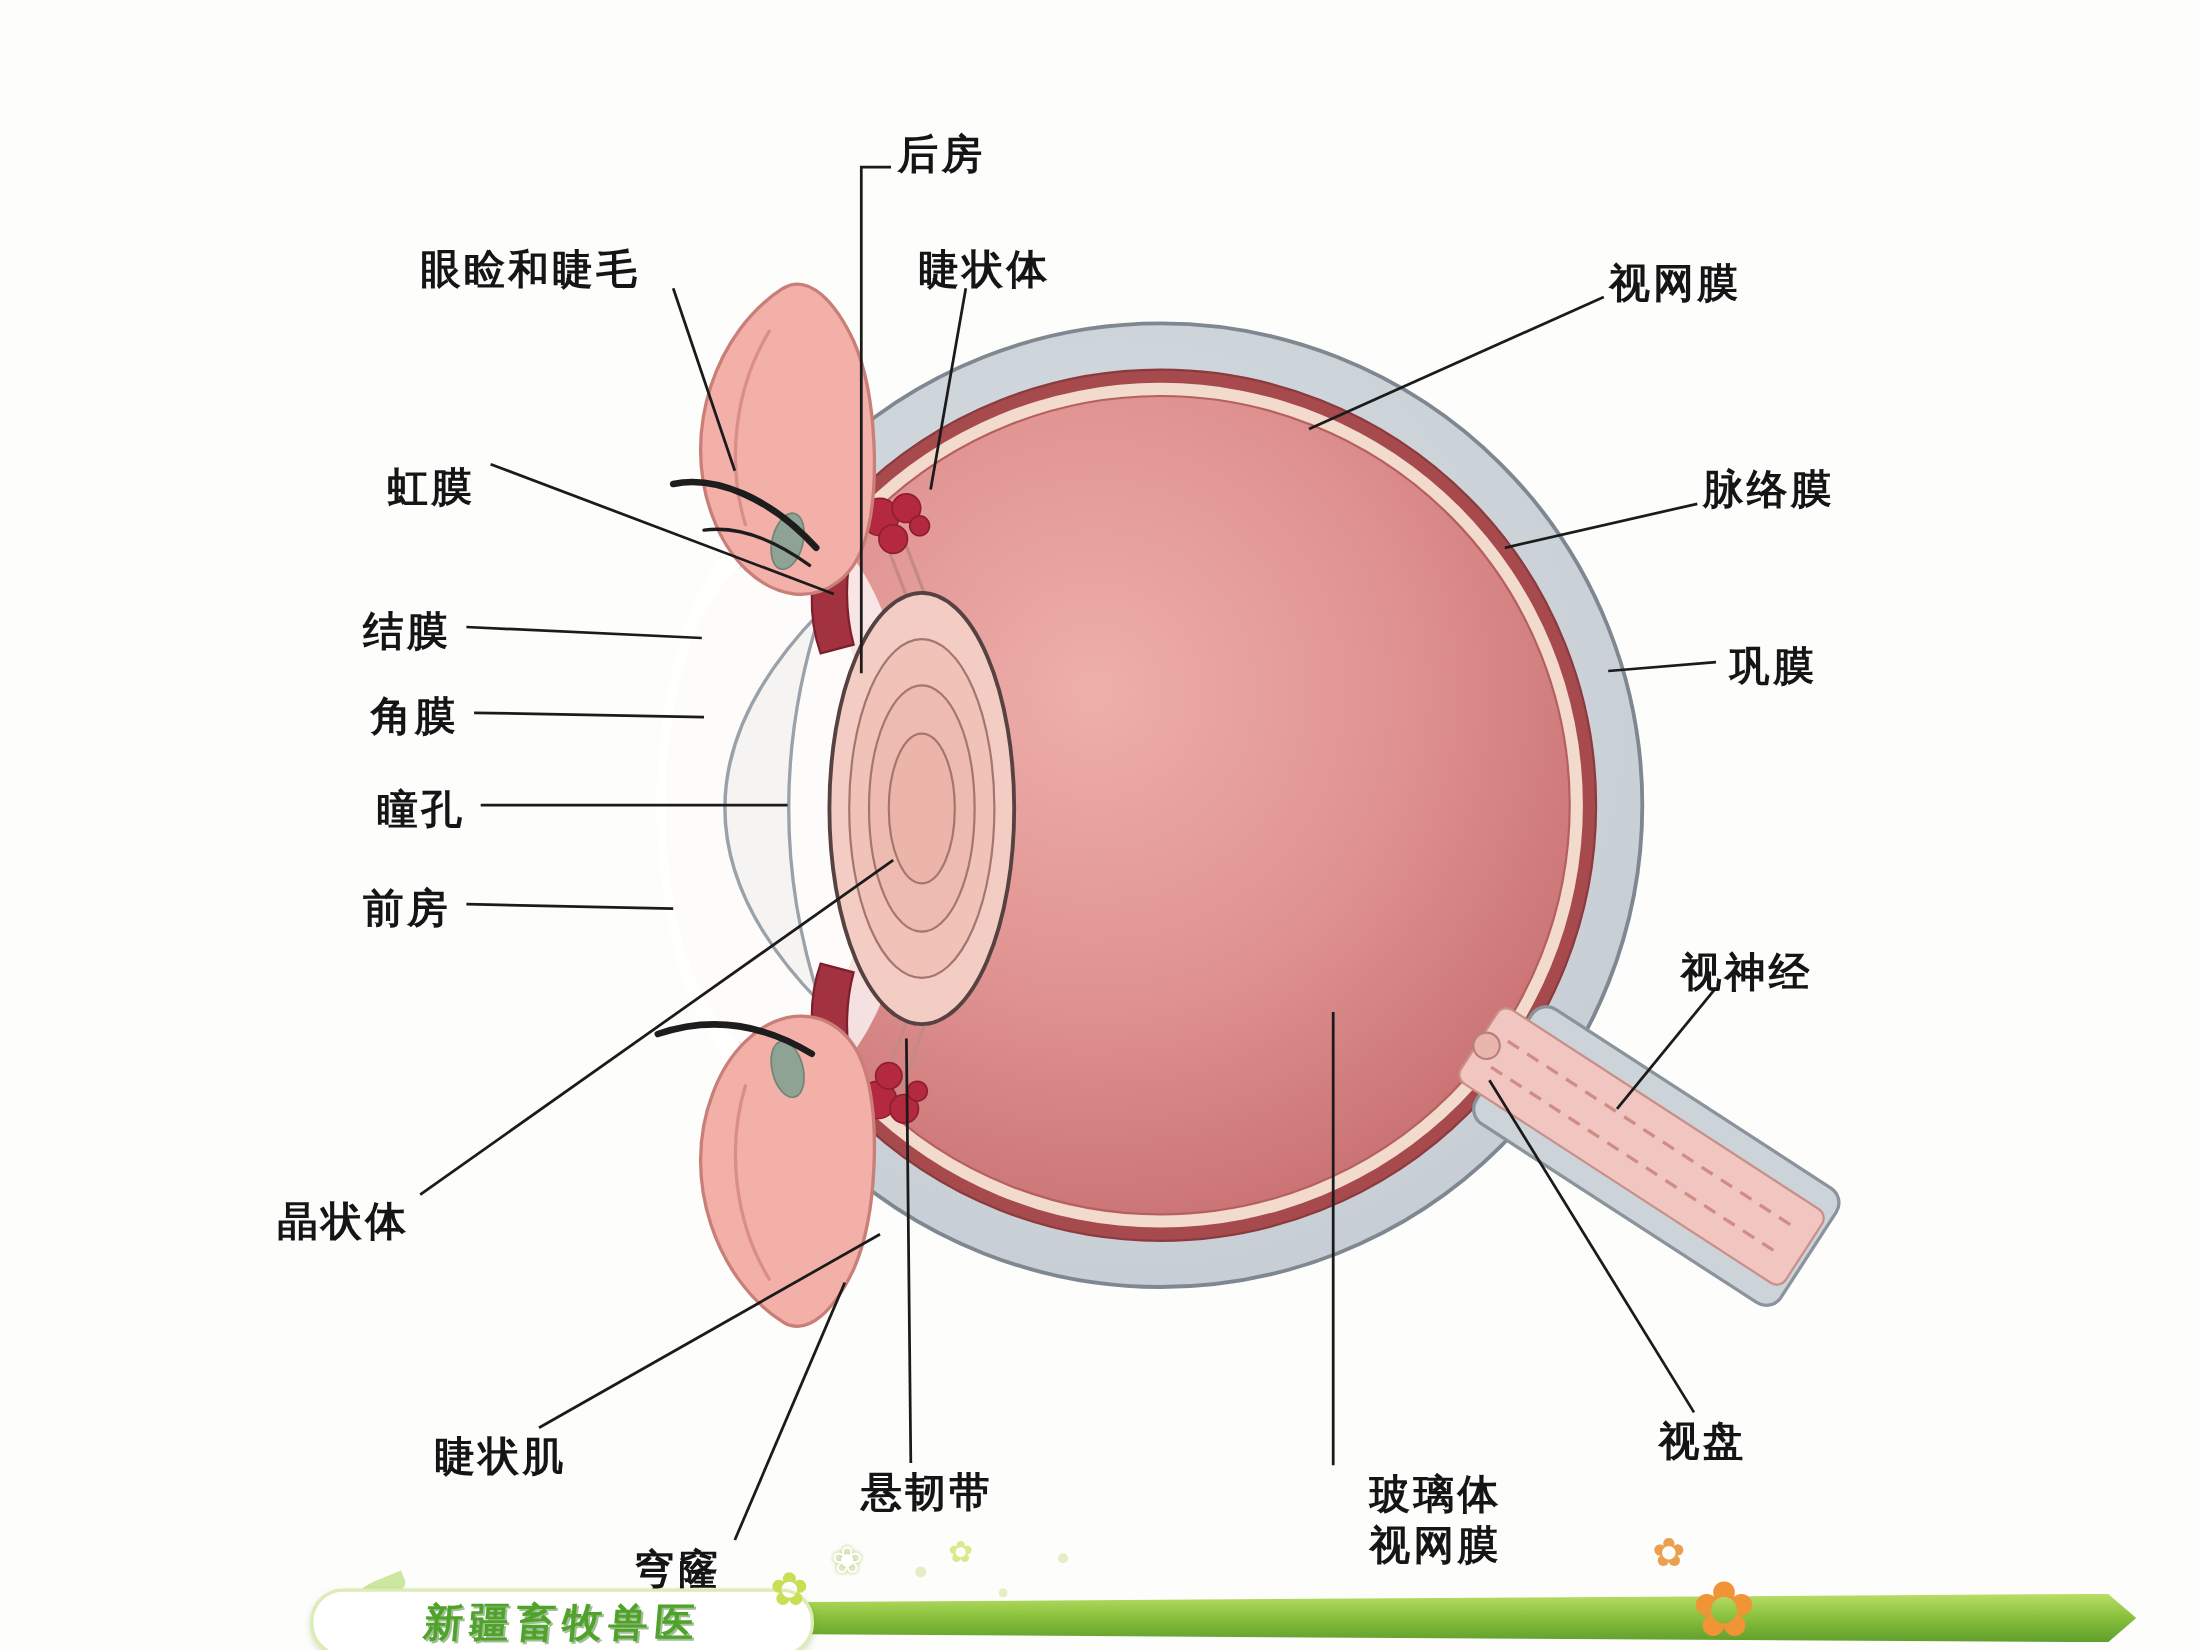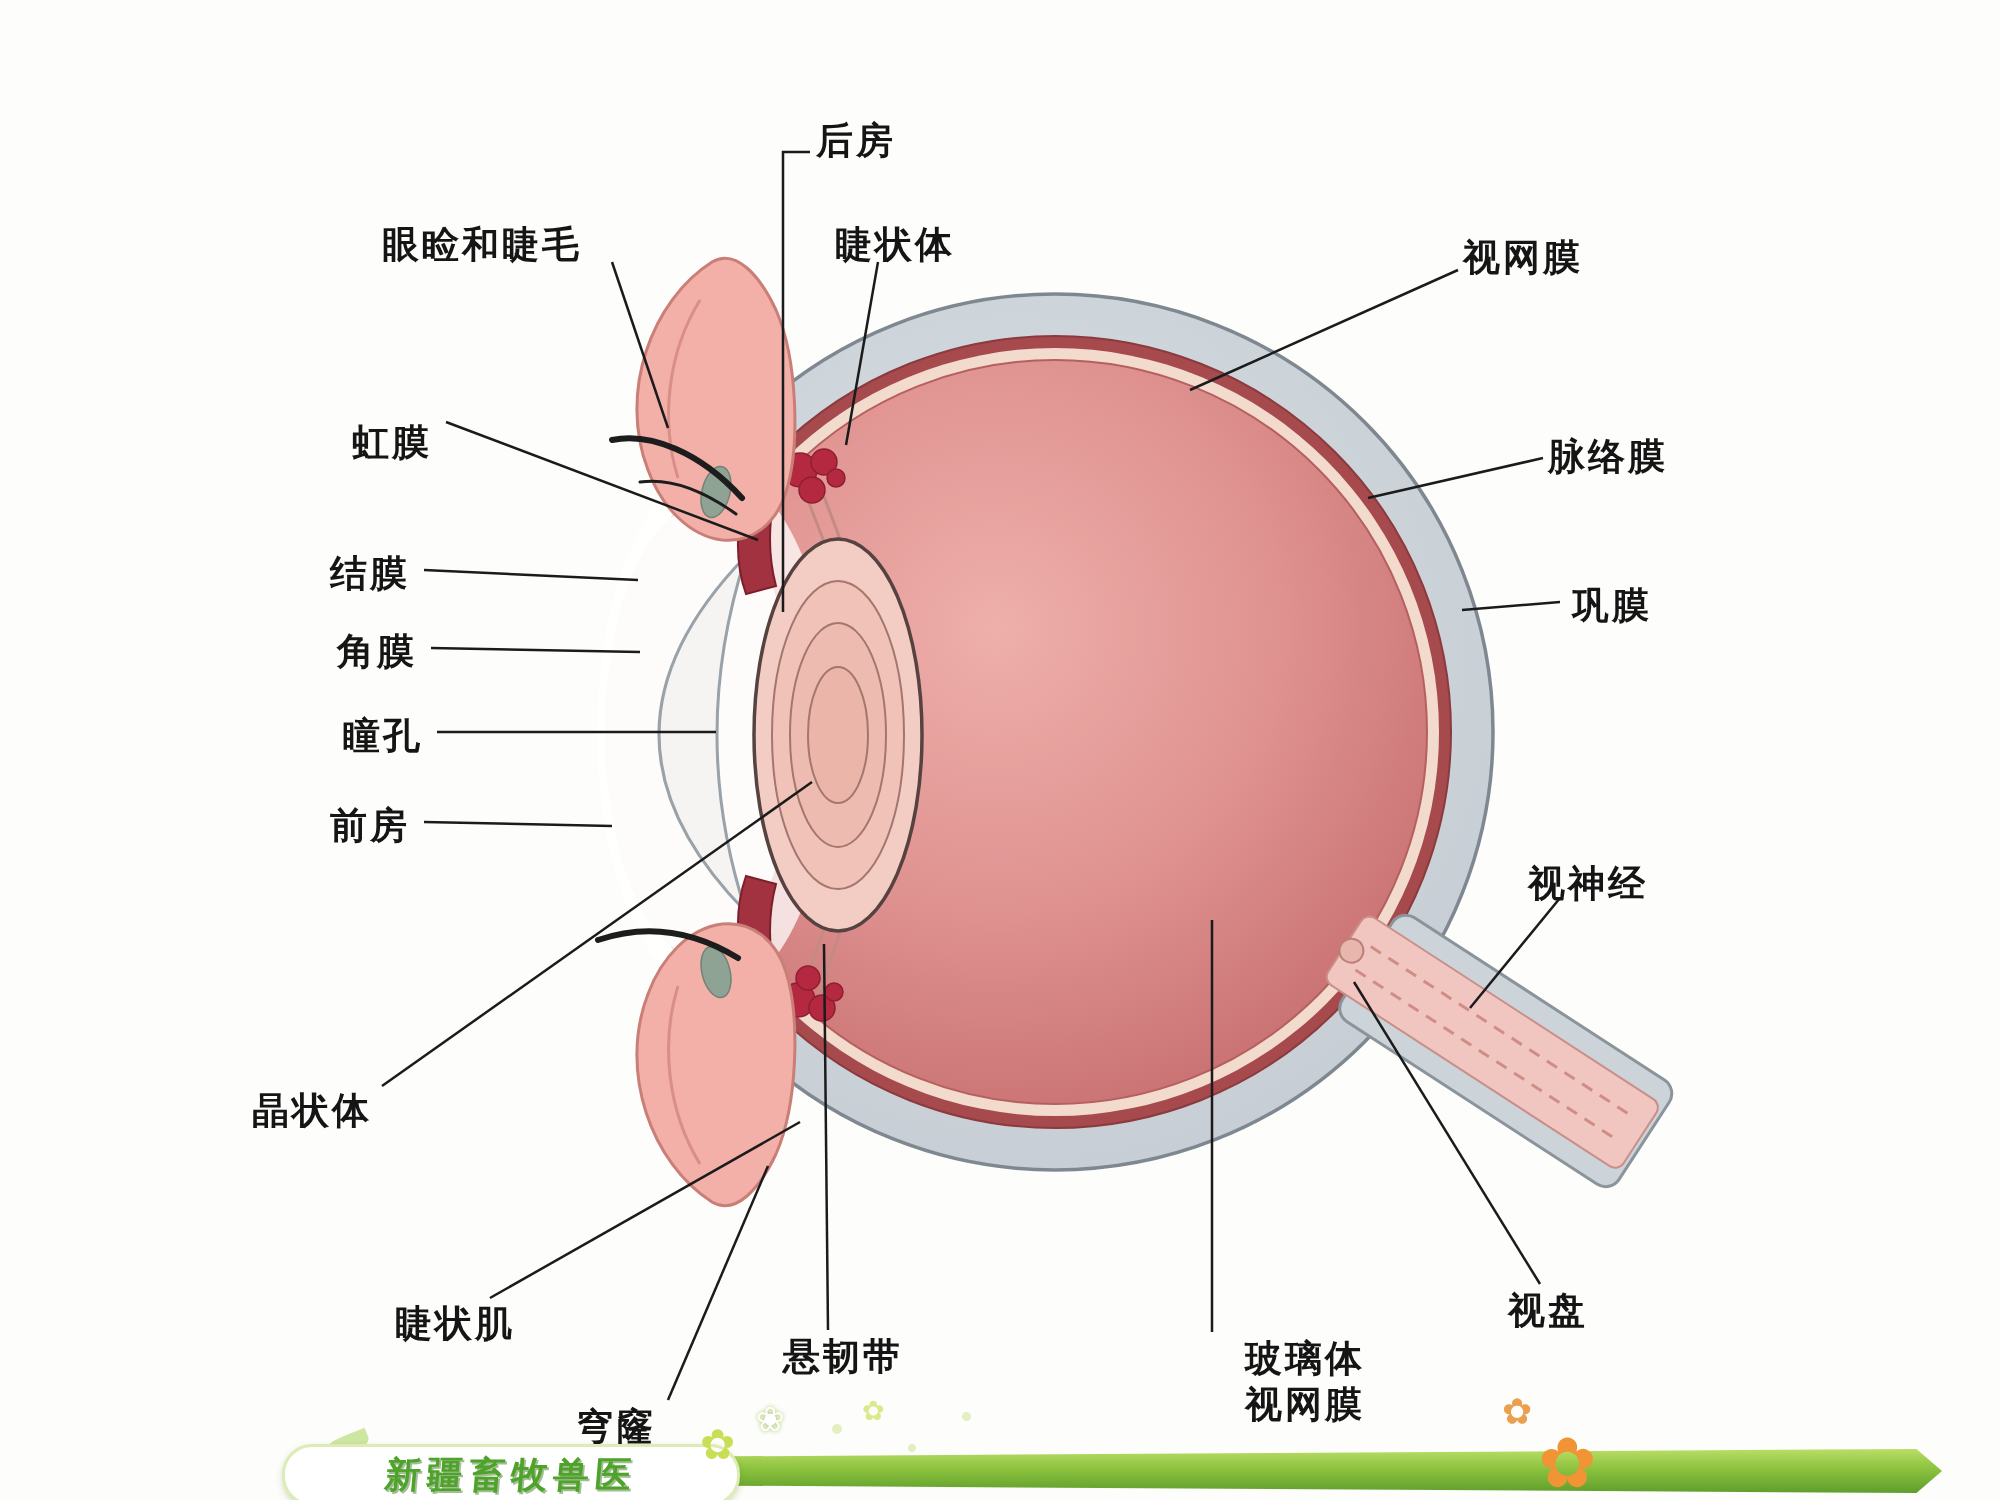--- a/index.html
+++ b/index.html
@@ -139,21 +139,21 @@
       </div>
       <div class="label" style="left: 835px; top: 222px;">
         <div>睫状体</div>
       </div>
       <div class="label" style="left: 1463px; top: 235px;">
         <div>视网膜</div>
       </div>
       <div class="label" style="left: 352px; top: 420px;">
         <div>虹膜</div>
       </div>
-      <div class="label" style="left: 1548px; top: 422px; margin-top: 12px;">
+      <div class="label" style="left: 1548px; top: 422px;">
         <div>脉络膜</div>
       </div>
       <div class="label" style="left: 330px; top: 551px;">
         <div>结膜</div>
       </div>
       <div class="label" style="left: 1572px; top: 583px;">
         <div>巩膜</div>
       </div>
       <div class="label" style="left: 337px; top: 629px;">
         <div>角膜</div>

